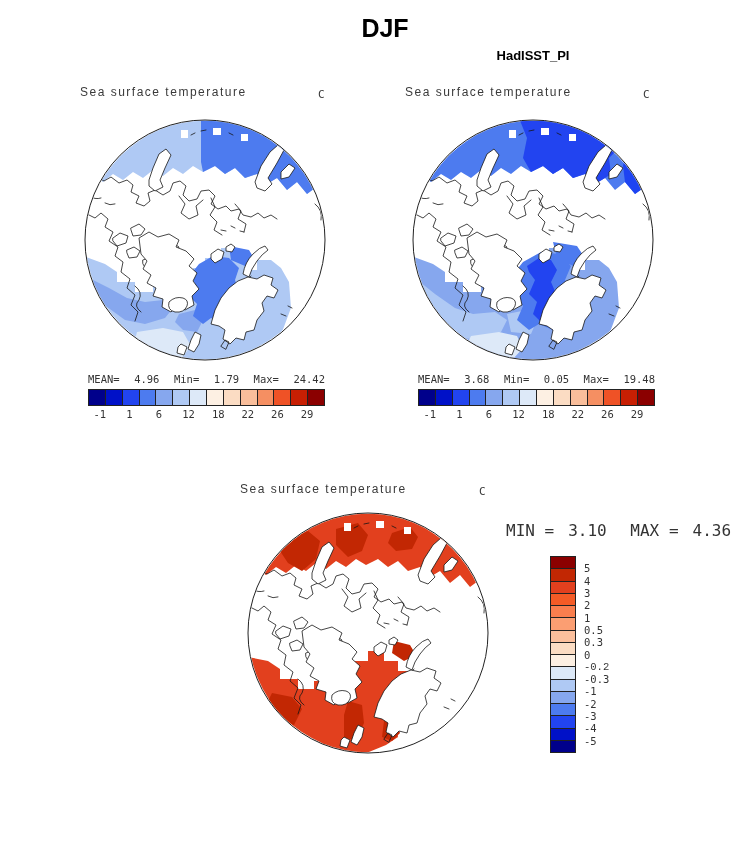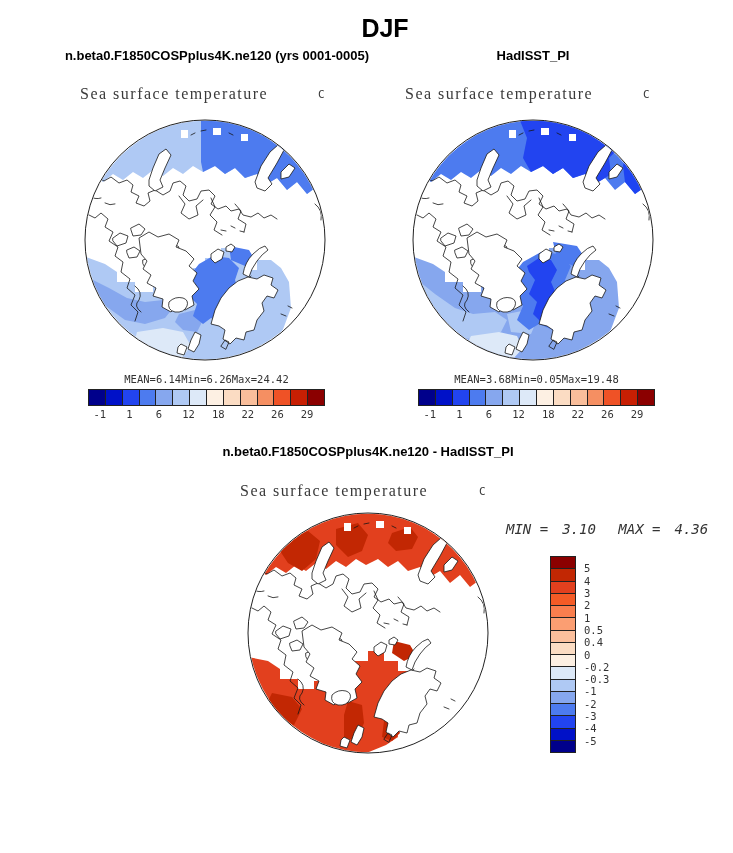--- a/index.html
+++ b/index.html
@@ -1,36 +1,36 @@
 <!DOCTYPE html>
 <html><head>
 <meta charset="utf-8">
 <style>
   html,body{margin:0;padding:0;background:#fff;}
   #canvas{position:relative;width:733px;height:853px;background:#fff;overflow:hidden;
           font-family:"Liberation Sans",sans-serif;}
   .abs{position:absolute;}
   .season-title{font-size:25px;font-weight:bold;color:#000;transform:translateX(-50%);}
   .case-title{font-size:13px;font-weight:bold;color:#000;transform:translateX(-50%);white-space:nowrap;}
-  .field-title{font-family:Liberation Serif, serif;font-size:16px;letter-spacing:1.5px;color:#3a3a3a;white-space:nowrap;}
+  .field-title{font-family:Liberation Sans, sans-serif;font-size:12px;letter-spacing:1.5px;color:#3a3a3a;white-space:nowrap;}
   .units{font-family:"DejaVu Sans Mono",monospace;font-size:11px;color:#3a3a3a;}
   .stats-row{font-family:"DejaVu Sans Mono",monospace;font-size:10.5px;color:#333;
-             display:flex;justify-content:center;white-space:nowrap;}
+             display:flex;justify-content:space-between;white-space:nowrap;}
   .stats-row span{display:inline-block;}
   .hbar{display:flex;height:17px;border:1px solid #222;box-sizing:border-box;}
   .hbar .seg{flex:1;border-left:1px solid #222;}
   .hbar .seg:first-child{border-left:none;}
   .hbar-labels{position:absolute;height:14px;font-family:"DejaVu Sans Mono",monospace;font-size:10.5px;color:#333;}
   .hbar-labels span{position:absolute;transform:translateX(-50%);top:0;}
   .vbar{position:absolute;display:flex;flex-direction:column;border:1px solid #222;box-sizing:border-box;}
   .vbar .seg{flex:1;border-top:1px solid #222;}
   .vbar .seg:first-child{border-top:none;}
   .vbar-labels{position:absolute;font-family:"DejaVu Sans Mono",monospace;font-size:10.5px;color:#333;}
   .vbar-labels span{position:absolute;left:0;transform:translateY(-50%);white-space:nowrap;}
-  .minmax-row{font-family:"DejaVu Sans Mono",monospace;font-size:14px;color:#333;white-space:nowrap;font-style:italic;}
+  .minmax-row{font-family:"DejaVu Sans Mono",monospace;font-size:16px;color:#333;white-space:nowrap;}
   .minmax-row b{font-weight:normal;margin-right:14px;}
   svg .ln{fill:none;stroke:#161616;stroke-width:0.8;stroke-linejoin:round;stroke-linecap:round;}
   svg .land{fill:#ffffff;stroke:#161616;stroke-width:0.8;stroke-linejoin:round;}
   svg .notch{fill:#ffffff;stroke:none;}
   svg .rim{fill:none;stroke:#222;stroke-width:1;}
 </style>
 </head>
 <body>
 
 <div id="canvas">
@@ -76,21 +76,20 @@
 
         <path class="land" d="M128,206 l4,-14 6,-12 8,-10 9,-7 10,-4 9,2 7,-4 9,3 -2,7 7,5 -4,8 -7,-2 -5,7 2,8 -7,9 -3,10 -8,2 -2,8 -8,-2 -6,6 -7,-5 2,-9 -6,-4z"></path>
 
         <path class="land" d="M112,214 l6,3 -2,9 -5,8 -6,-3 3,-9z M98,226 l6,3 -3,8 -7,-2 1,-6z"></path>
         <path class="ln" d="M138,228 l4,-6 4,2 -3,7z"></path>
       </g>
     </defs>
   </svg>
 
   <div class="abs season-title" style="left:385px;top:14px;">DJF</div>
-  <div class="abs case-title" style="left:217px;top:48px;">n.beta0.F1850COSPplus4K.ne120 (yrs 0001-0005)</div>
   <div class="abs case-title" style="left:533px;top:48px;">HadISST_PI</div>
 
   <div class="abs field-title" style="left:80px;top:85px;">Sea surface temperature</div>
   <div class="abs units" style="left:318px;top:88px;">C</div>
   <div class="abs field-title" style="left:405px;top:85px;">Sea surface temperature</div>
   <div class="abs units" style="left:643px;top:88px;">C</div>
 
   <svg class="abs" style="left:83px;top:118px;" width="244" height="244" viewBox="0 0 244 244">
     <g clip-path="url(#mclip)">
       <path fill="#AFC9F4" d="M0,74 L0,0 H244 V78 L232,70 224,76 214,64 204,72 194,60 184,66 174,56 162,60 152,50 142,56 132,48 120,54 110,48 100,56 90,50 80,58 70,52 60,60 50,54 40,62 30,56 20,64 10,58 0,74 Z"></path>
@@ -118,23 +117,23 @@
       <path fill="#DDE9F8" d="M20,206 L40,222 56,236 34,234 14,214 6,192 Z M60,218 L88,214 106,218 112,230 102,241 68,241 54,230 Z"></path>
       <path fill="#4D7BEF" d="M112,144 L130,134 148,136 160,148 154,162 160,176 148,188 152,202 142,212 128,206 118,212 106,202 112,188 102,178 108,164 104,154 Z M144,200 L160,198 166,208 160,218 146,216 140,208 Z M142,124 L166,128 174,140 162,148 146,140 Z M70,160 L90,154 104,158 104,170 88,174 72,172 Z"></path>
       <path fill="#2244F0" d="M116,148 L128,140 140,142 146,152 140,164 146,178 136,188 140,198 130,204 122,196 126,184 118,176 124,162 118,154 Z"></path>
       <use href="#coastline"></use>
     </g>
     <circle class="rim" cx="122" cy="122" r="120"></circle>
   </svg>
 
   <div class="abs stats-row" style="left:88px;top:373px;width:237px;">
     <span>MEAN=</span>
-      <span>6.14</span>
+      <span>4.96</span>
     <span>Min=</span>
-      <span>6.26</span>
+      <span>1.79</span>
     <span>Max=</span>
       <span>24.42</span>
   </div>
   <div class="abs hbar" style="left:88px;top:389px;width:237px;">
       <div class="seg" style="background: rgb(0, 0, 139);"></div>
       <div class="seg" style="background: rgb(0, 17, 200);"></div>
       <div class="seg" style="background: rgb(34, 68, 240);"></div>
       <div class="seg" style="background: rgb(77, 123, 239);"></div>
       <div class="seg" style="background: rgb(134, 167, 238);"></div>
       <div class="seg" style="background: rgb(175, 201, 244);"></div>
@@ -186,21 +185,20 @@
       <span style="left: 5%;">-1</span>
       <span style="left: 17.4857%;">1</span>
       <span style="left: 29.9714%;">6</span>
       <span style="left: 42.4571%;">12</span>
       <span style="left: 54.9429%;">18</span>
       <span style="left: 67.4286%;">22</span>
       <span style="left: 79.9143%;">26</span>
       <span style="left: 92.4%;">29</span>
     </div>
 
-  <div class="abs case-title" style="left:368px;top:444px;">n.beta0.F1850COSPplus4K.ne120 - HadISST_PI</div>
   <div class="abs field-title" style="left:240px;top:482px;">Sea surface temperature</div>
   <div class="abs units" style="left:479px;top:485px;">C</div>
 
   <div class="abs minmax-row" style="left:506px;top:521px;">
     <b>MIN =</b><b>3.10</b>
     <b>MAX =</b><span>4.36</span>
   </div>
 
   <svg class="abs" style="left:246px;top:511px;" width="244" height="244" viewBox="0 0 244 244">
     <g clip-path="url(#mclip)">
@@ -231,23 +229,23 @@
       <div class="seg" style="background: rgb(0, 17, 200);"></div>
       <div class="seg" style="background: rgb(0, 0, 139);"></div>
     </div>
   <div class="vbar-labels" style="left:584px;top:556px;height:197px;width:40px;">
       <span style="top: 6.25%;">5</span>
       <span style="top: 12.5%;">4</span>
       <span style="top: 18.75%;">3</span>
       <span style="top: 25%;">2</span>
       <span style="top: 31.25%;">1</span>
       <span style="top: 37.5%; text-align: center;">0.5</span>
-      <span style="top: 43.75%;">0.4</span>
+      <span style="top: 43.75%;">0.3</span>
       <span style="top: 50%;">0</span>
-      <span style="top: 56.25%;">-0.2</span>
+      <span style="top: 56.25%; font-family: Liberation Mono, monospace;">-0.2</span>
       <span style="top: 62.5%;">-0.3</span>
       <span style="top: 68.75%;">-1</span>
       <span style="top: 75%;">-2</span>
       <span style="top: 81.25%;">-3</span>
       <span style="top: 87.5%;">-4</span>
       <span style="top: 93.75%;">-5</span>
     </div>
 
 </div>
 

